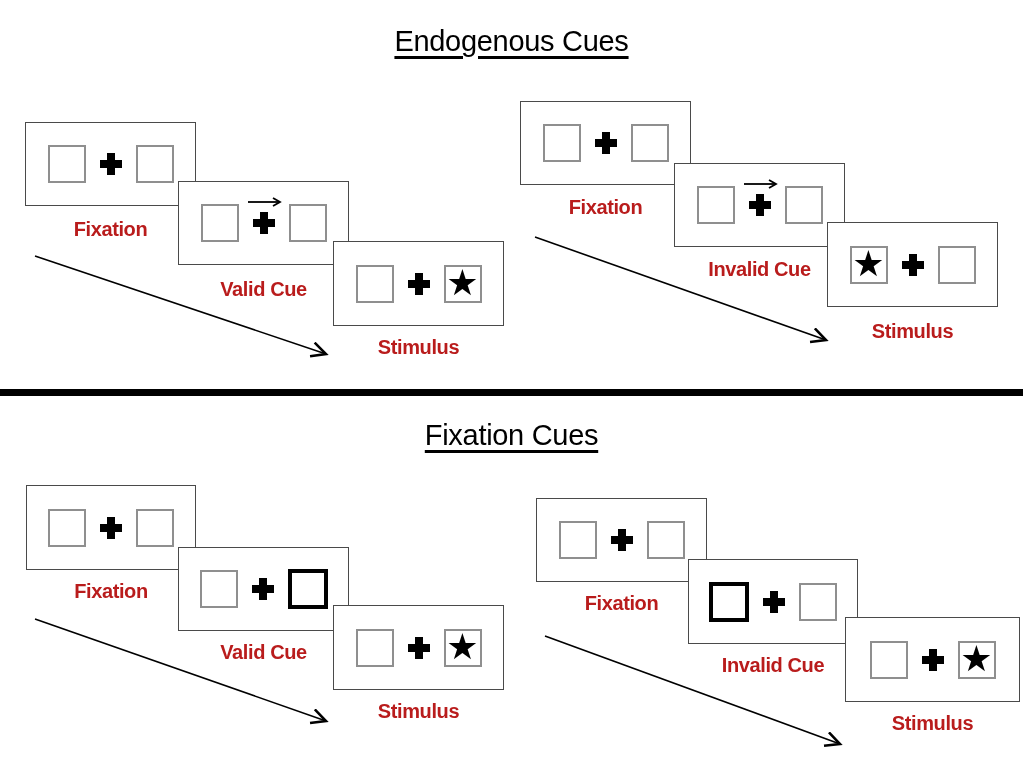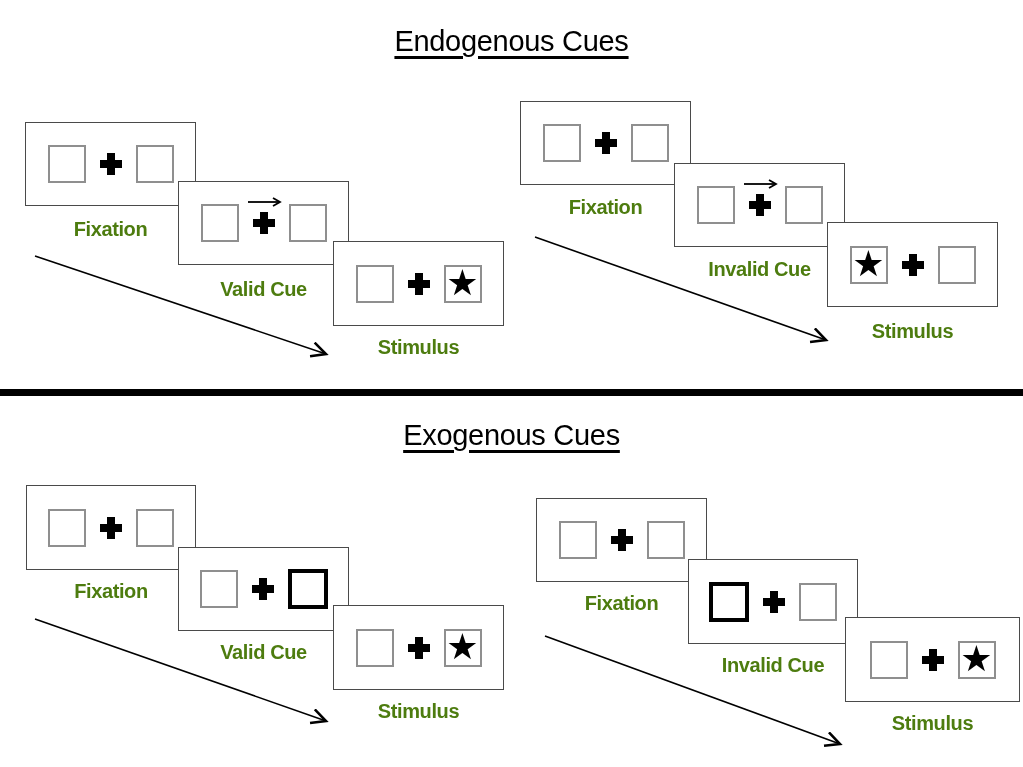--- a/index.html
+++ b/index.html
@@ -26,21 +26,21 @@
 
   .star { font-size:36px; line-height:36px; color:#000; transform:translateY(-1px); }
 
   .plus-wrap { position:relative; width:22px; height:22px; flex:0 0 auto; }
   .plus { position:absolute; left:0; top:0; width:22px; height:22px; }
   .plus::before { content:""; position:absolute; left:0; top:7px; width:22px; height:8px; background:#000; }
   .plus::after  { content:""; position:absolute; left:7px; top:0; width:8px; height:22px; background:#000; }
   .cue-arrow { position:absolute; top:-16px; left:-7px; }
 
   .plabel { position:absolute; text-align:center; font-size:20px; font-weight:bold;
-            color:#4d7c0f; letter-spacing:-0.4px; z-index:4; }
+            color:#b91c1c; letter-spacing:-0.4px; z-index:4; }
 
   
   #p-ev-fix  { left:25px;  top:122px; width:171px; height:84px; }
   #p-ev-cue  { left:178px; top:181px; width:171px; height:84px; }
   #p-ev-stim { left:333px; top:241px; width:171px; height:85px; }
   #l-ev-fix  { left:25px;  top:218px; width:171px; }
   #l-ev-cue  { left:178px; top:278px; width:171px; }
   #l-ev-stim { left:333px; top:336px; width:171px; }
 
   
@@ -147,21 +147,21 @@
       </span>
     <span class="plus-wrap">
         <span class="plus"></span>
       </span>
     <span class="sq"></span>
   </div>
   <div class="plabel" id="l-ei-stim">Stimulus</div>
 
   <div class="divider"></div>
 
-  <div class="title" id="title-exo"><span>Exogenous Cues</span></div>
+  <div class="title" id="title-exo"><span>Fixation Cues</span></div>
 
   <div class="panel z1" id="p-xv-fix">
     <span class="sq"></span>
     <span class="plus-wrap">
         <span class="plus"></span>
       </span>
     <span class="sq"></span>
   </div>
   <div class="plabel" id="l-xv-fix">Fixation</div>
 

